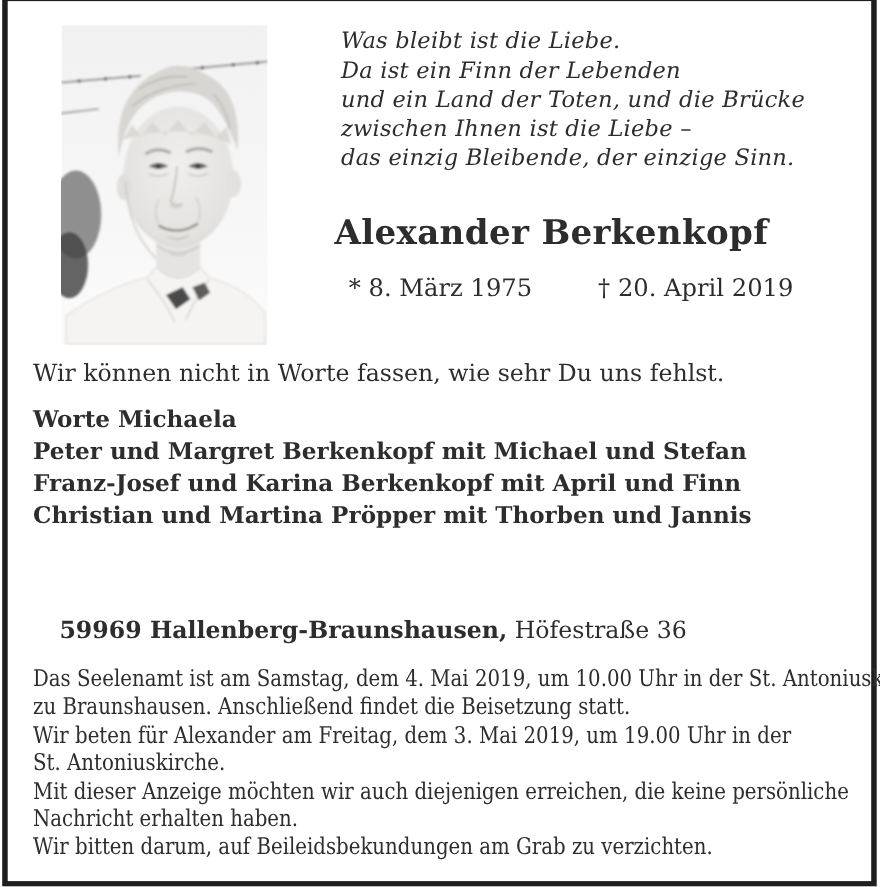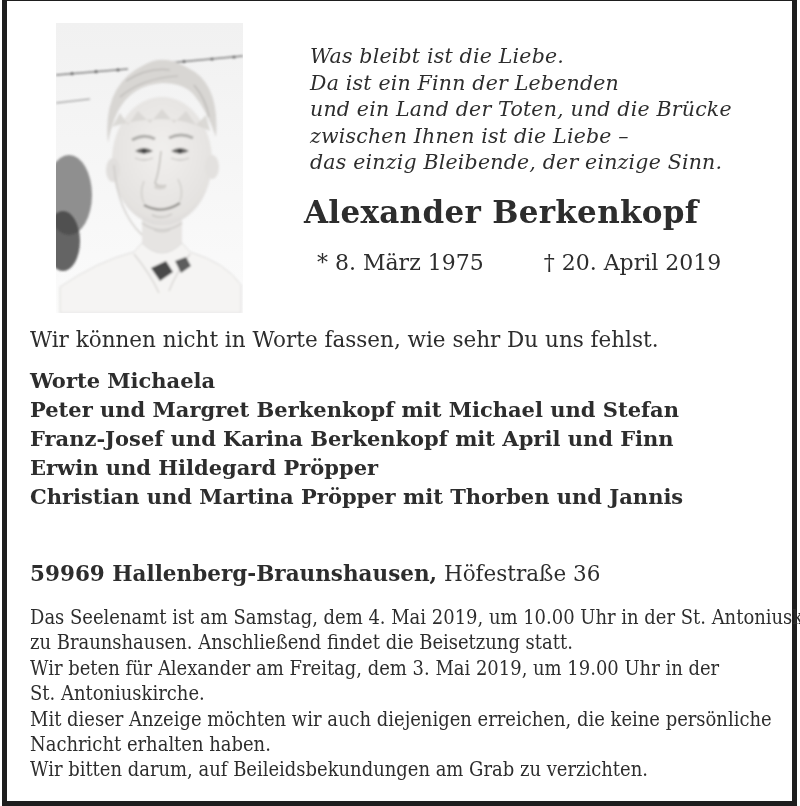--- a/index.html
+++ b/index.html
@@ -26,21 +26,20 @@
     background: #f7f7f7;
   }
   .poem {
     position: absolute;
     left: 310px; top: 24px;
     font-style: italic;
     font-size: 20.5px;
     line-height: 26.5px;
     letter-spacing: 0.2px;
     white-space: nowrap;
-    margin-top: 19px;
   }
   .name {
     position: absolute;
     left: 304px; top: 194px;
     width: 382px;
     text-align: left;
     font-size: 31px;
     font-weight: bold;
     letter-spacing: 0.3px;
     white-space: nowrap;
@@ -66,21 +65,21 @@
     font-weight: bold;
     line-height: 29px;
     white-space: nowrap;
   }
   .address {
     position: absolute;
     left: 30px; top: 561px;
     font-size: 21.5px;
     white-space: nowrap;
   }
-  .address .city { font-weight: bold; }
+  .address .city { font-weight: bold; margin-left: 24px; }
   .service {
     position: absolute;
     left: 30px; top: 605px;
     width: 880px;
     font-size: 21px;
     line-height: 25.4px;
     transform: scaleX(0.855);
     transform-origin: 0 0;
     white-space: nowrap;
   }
@@ -176,21 +175,20 @@
   <span>* 8. März 1975</span>
   <span>† 20. April 2019</span>
 </div>
 
 <div class="condolence">Wir können nicht in Worte fassen, wie sehr Du uns fehlst.</div>
 
 <div class="family">
   <div>Worte Michaela</div>
   <div>Peter und Margret Berkenkopf mit Michael und Stefan</div>
   <div>Franz-Josef und Karina Berkenkopf mit April und Finn</div>
-  <div>Erwin und Hildegard Pröpper</div>
   <div>Christian und Martina Pröpper mit Thorben und Jannis</div>
 </div>
 
 <div class="address">
   <span class="city">59969 Hallenberg-Braunshausen,</span>
   <span>Höfestraße 36</span>
 </div>
 
 <div class="service">
   <div>Das Seelenamt ist am Samstag, dem 4. Mai 2019, um 10.00 Uhr in der St. Antoniuskirche</div>

